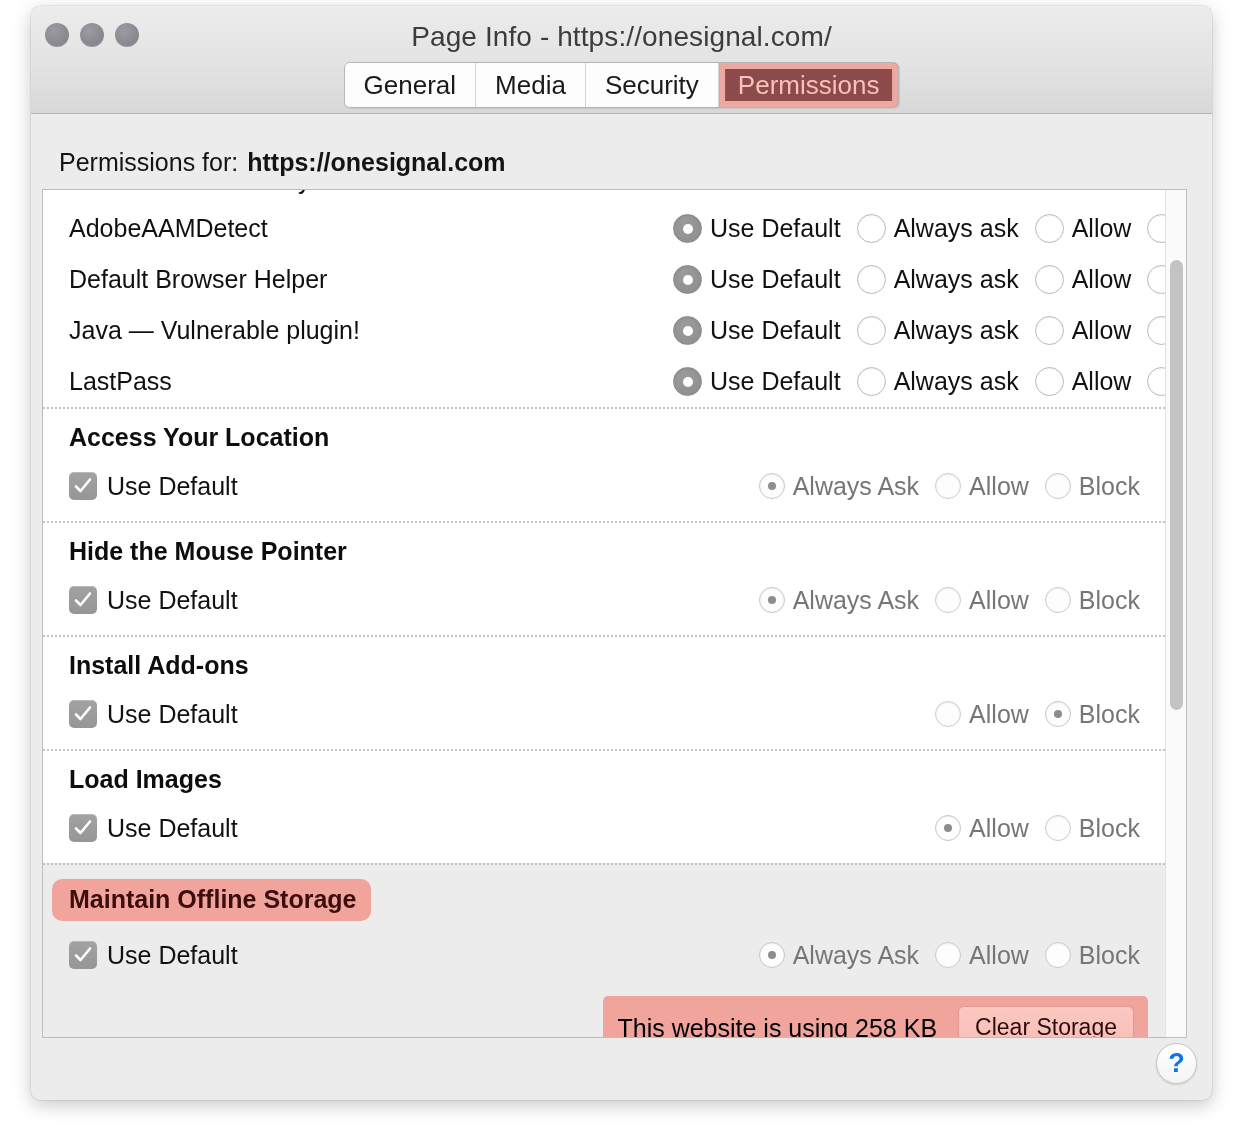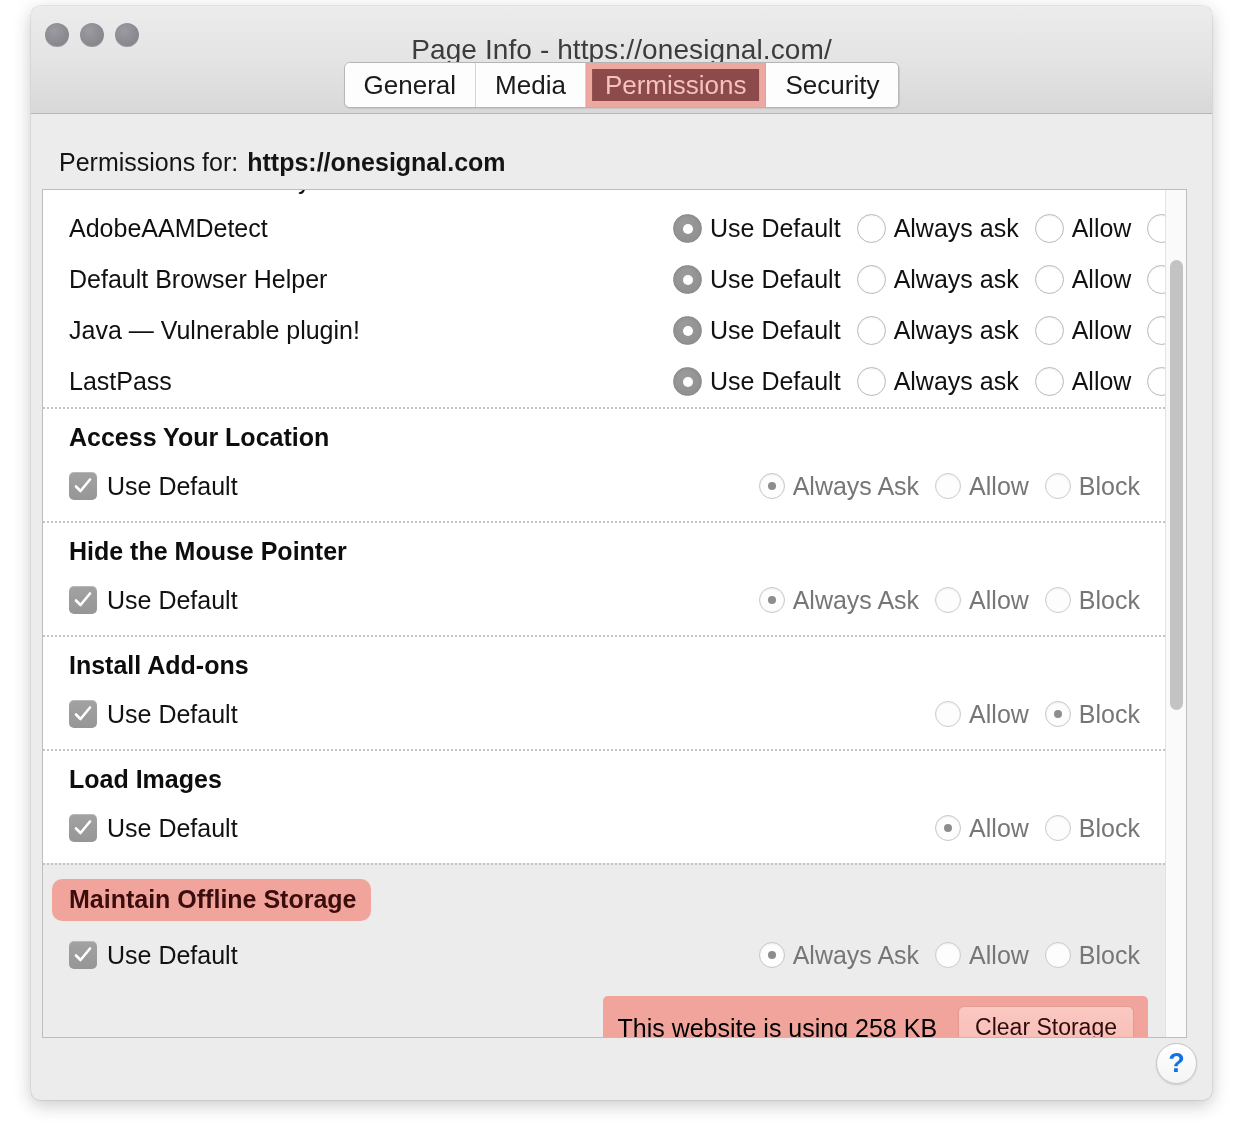--- a/index.html
+++ b/index.html
@@ -32,21 +32,21 @@
   .traffic {
     position: absolute; left: 14px; top: 17px;
     display: flex; gap: 11px;
   }
   .light {
     width: 24px; height: 24px; border-radius: 50%;
     background: radial-gradient(circle at 38% 32%, #9b9ba1 0%, #86868c 70%, #7c7c83 100%);
     box-shadow: inset 0 -1px 1px rgba(255,255,255,0.18);
   }
   .win-title {
-    position: absolute; left: 0; right: 0; top: 28px;
+    position: absolute; left: 0; right: 0; top: 15px;
     text-align: center;
     font-size: 28px;
     color: #3c3c3c;
     letter-spacing: 0.1px;
   }
 
   
   .tabbar {
     position: absolute;
     left: 50%; transform: translateX(-50%);
@@ -287,22 +287,22 @@
     <div class="traffic">
       <div class="light"></div>
       <div class="light"></div>
       <div class="light"></div>
     </div>
     <div class="win-title">Page Info - https://onesignal.com/</div>
 
     <div class="tabbar">
       <div class="tab">General</div>
       <div class="tab">Media</div>
+      <div class="tab">Security</div>
       <div class="tab selected">Permissions</div>
-      <div class="tab">Security</div>
     </div>
   </div>
 
   <div class="perm-for">
     <span>Permissions for:</span>
     <span class="host">https://onesignal.com</span>
   </div>
 
   <div class="panel">
     <div class="panel-inner">

